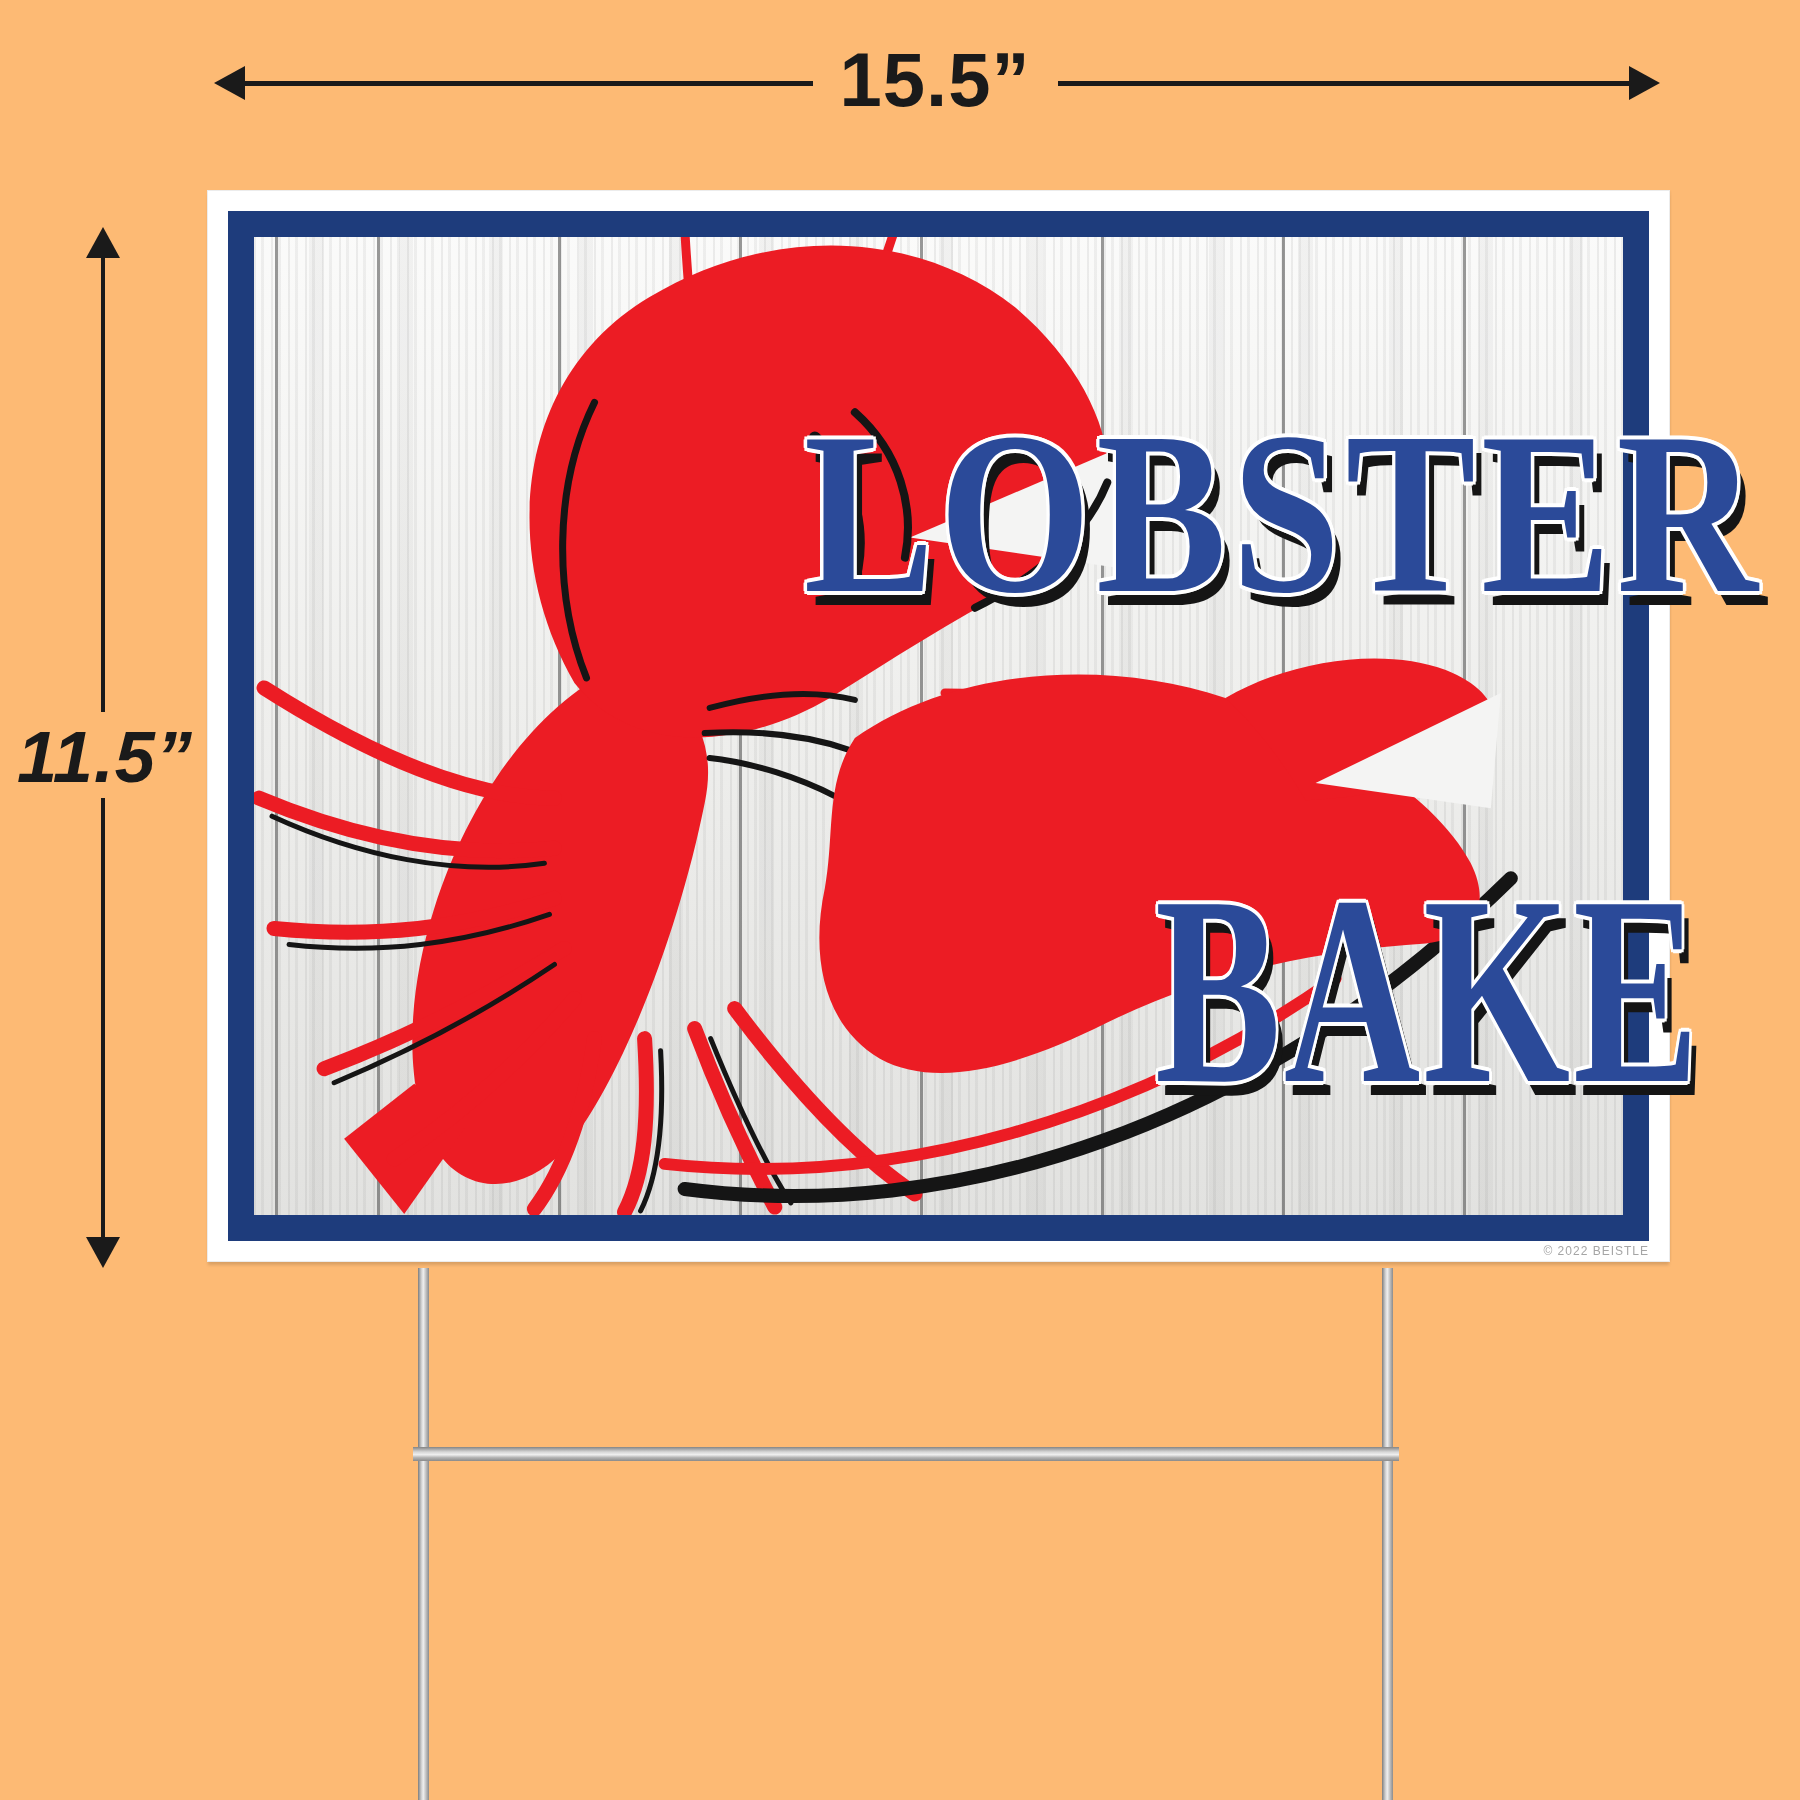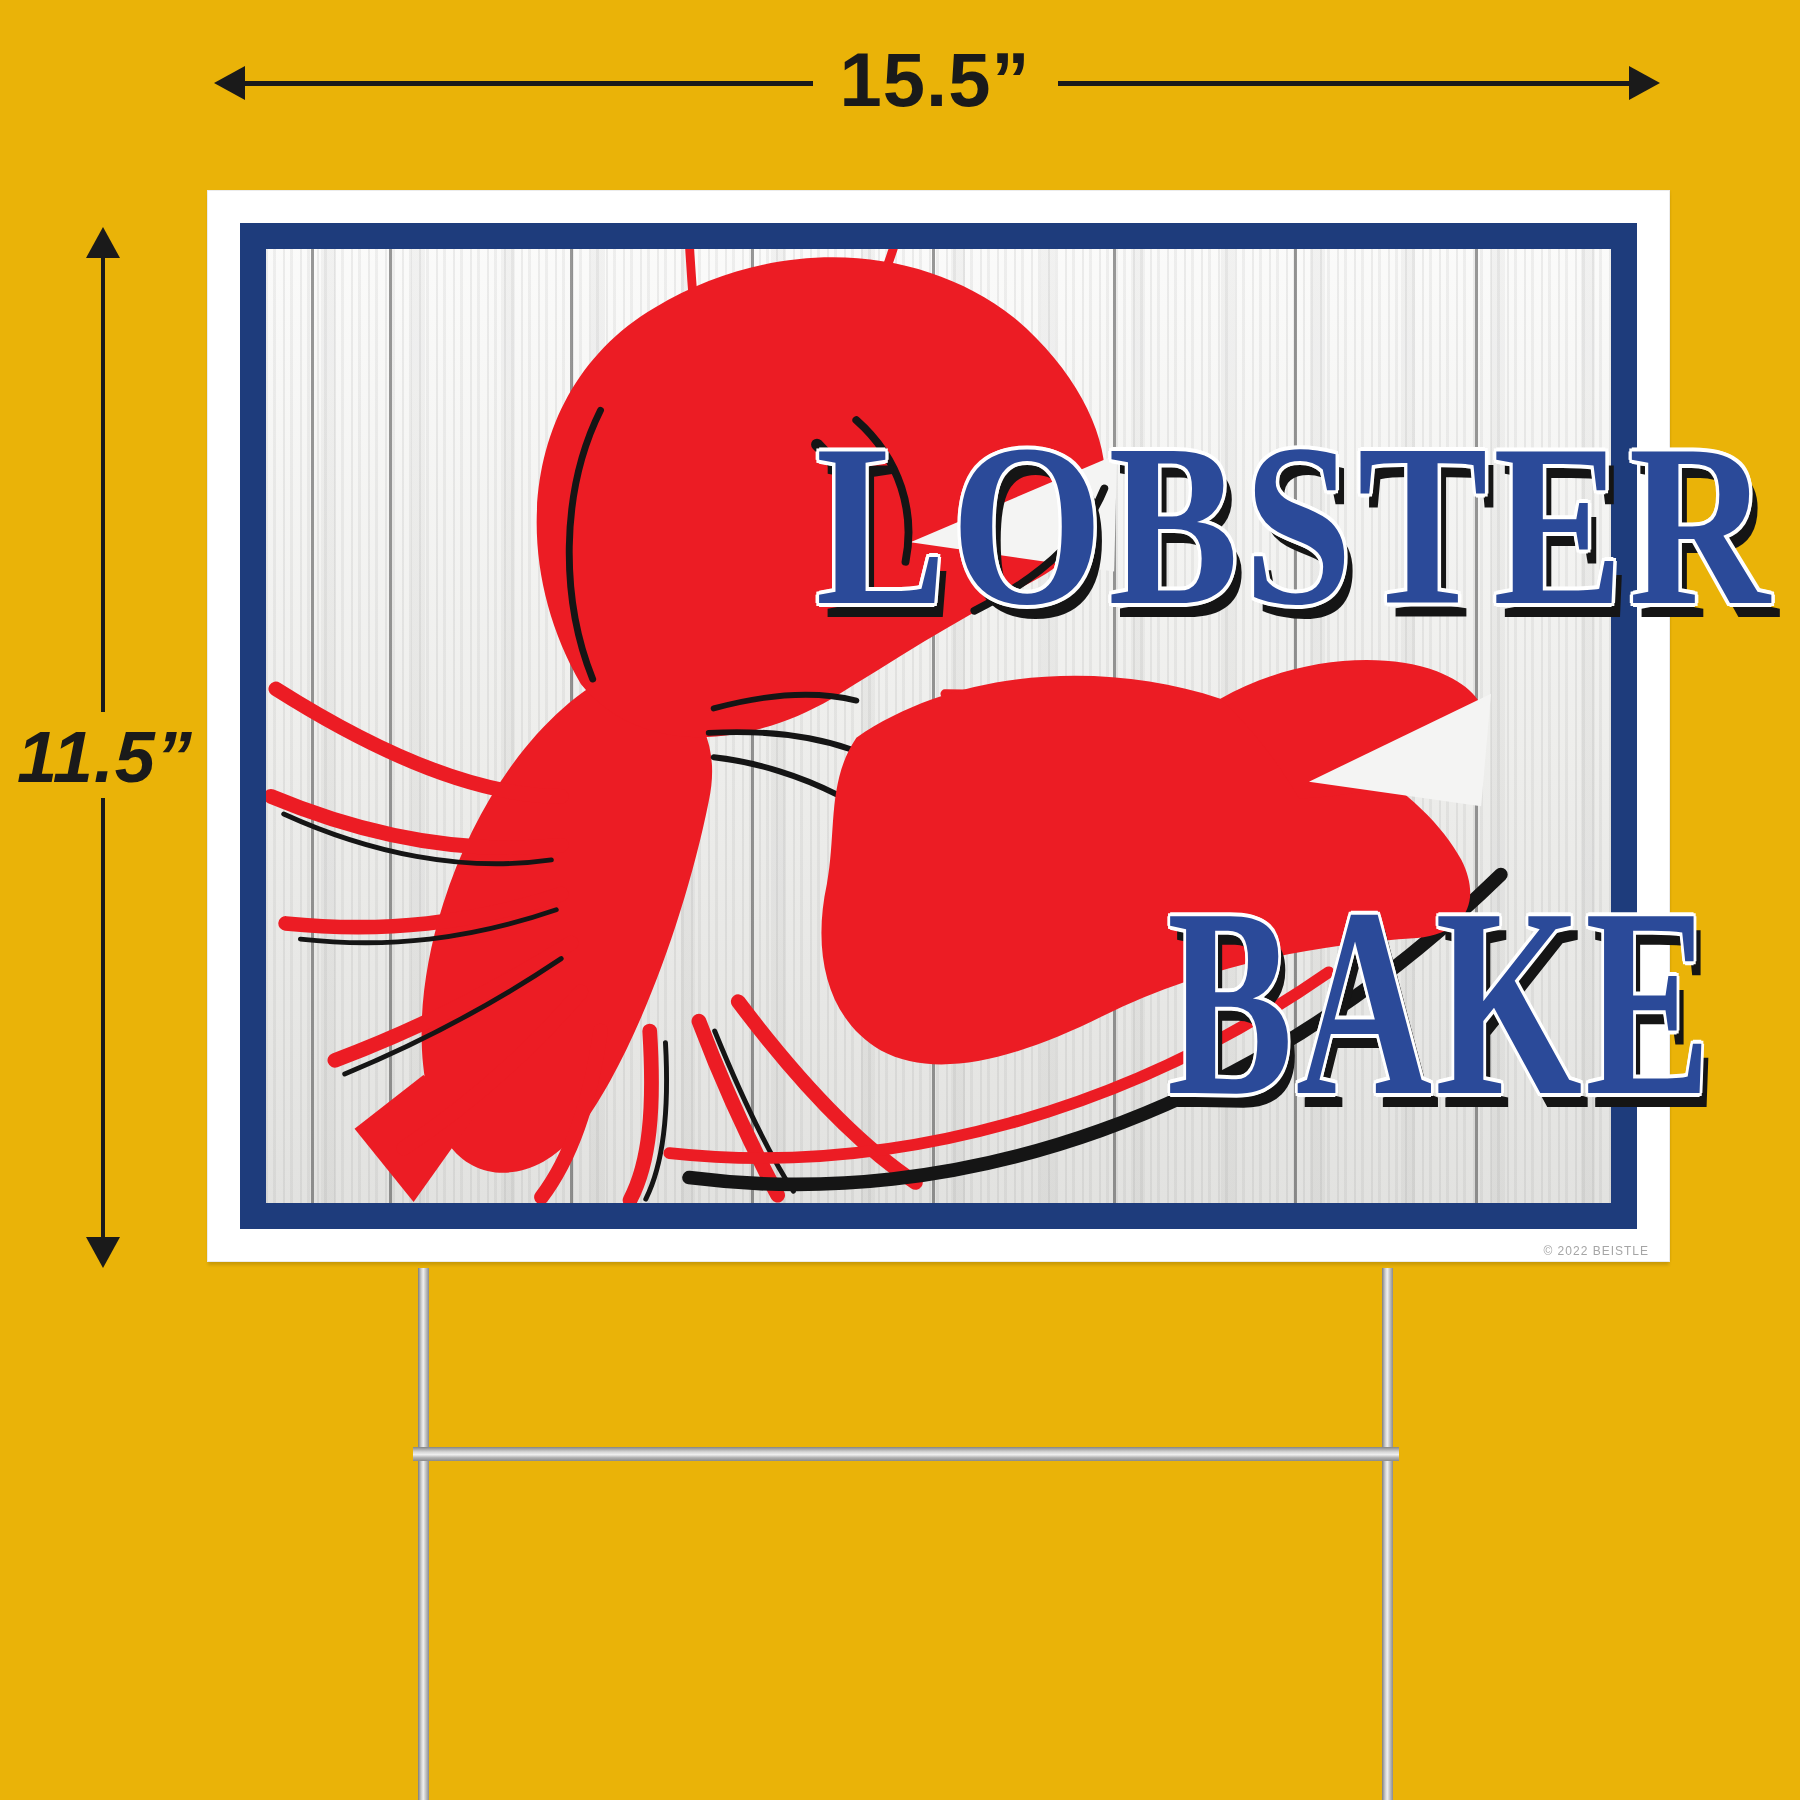--- a/index.html
+++ b/index.html
@@ -9,41 +9,41 @@
     --accent-black:#151515;
     --wood-base:#f4f4f2;
     --stake-light:#efefef;
     --stake-dark:#8b8b8b;
     --dimension-ink:#1a1a1a;
     --copyright-gray:#a5a5a5;
   }
   *{margin:0;padding:0;box-sizing:border-box;}
   html,body{background:#fff;}
   .canvas{
-    position:relative;width:1800px;height:1800px;background:#eab308;overflow:hidden;
+    position:relative;width:1800px;height:1800px;background:#fdba74;overflow:hidden;
     font-family:"Liberation Sans", sans-serif;
   }
   
   .dim-label{
     position:absolute;color:var(--dimension-ink);font-weight:bold;text-align:center;
     font-family:"Liberation Sans", sans-serif;letter-spacing:1px;
   }
   .hline{position:absolute;height:5px;background:var(--dimension-ink);top:81px;}
   .vline{position:absolute;width:4px;background:var(--dimension-ink);left:101px;}
   .arrow{position:absolute;width:0;height:0;}
   .arrow.left {left:214px;top:66px;border-top:17px solid transparent;border-bottom:17px solid transparent;border-right:31px solid var(--dimension-ink);}
   .arrow.right{left:1629px;top:66px;border-top:17px solid transparent;border-bottom:17px solid transparent;border-left:31px solid var(--dimension-ink);}
   .arrow.up   {left:86px;top:227px;border-left:17px solid transparent;border-right:17px solid transparent;border-bottom:31px solid var(--dimension-ink);}
   .arrow.down {left:86px;top:1237px;border-left:17px solid transparent;border-right:17px solid transparent;border-top:31px solid var(--dimension-ink);}
   .w-label{left:800px;top:36px;width:270px;font-size:76px;}
   .h-label{left:0px;top:716px;width:210px;font-size:72px;font-style:italic;}
   
   .sign{
     position:absolute;left:207px;top:190px;width:1463px;height:1072px;
-    background:#ffffff;padding:32px;border:1px solid #ececec;
+    background:#ffffff;padding:20px;border:1px solid #ececec;
     box-shadow:0 4px 3px -1px rgba(0,0,0,0.14), 2px 0 2px -1px rgba(0,0,0,0.05);
   }
   .sign-border{
     position:relative;width:100%;height:100%;
     border:26px solid var(--border-navy);
   }
   .wood{
     position:absolute;inset:0;overflow:hidden;
     background-color:var(--wood-base);
     background-image:

